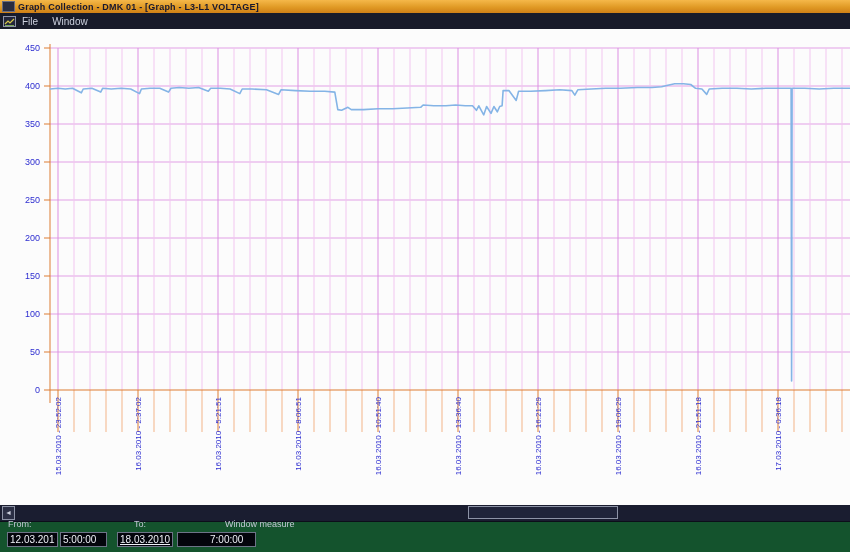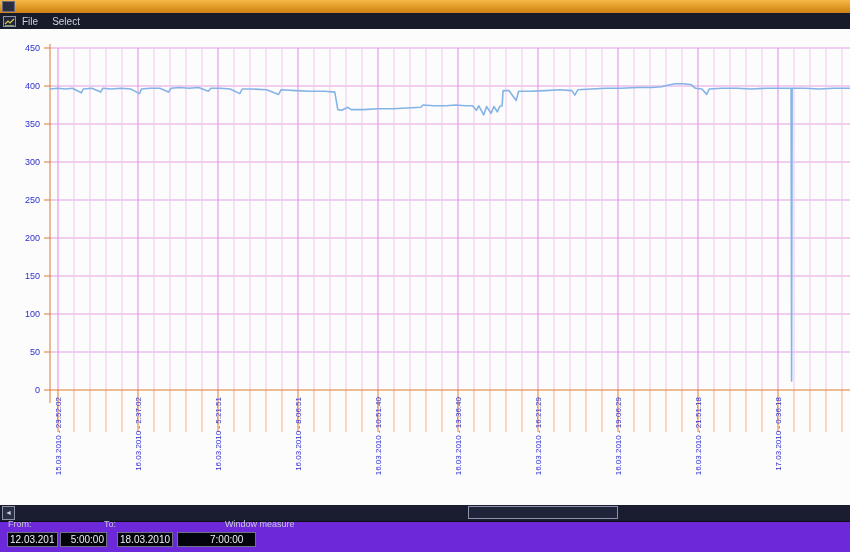--- a/index.html
+++ b/index.html
@@ -8,21 +8,21 @@
   .titlebar{position:absolute;top:0;left:0;width:850px;height:13px;
     background:linear-gradient(#f5b84a,#e09a25 55%,#cf7f16);display:flex;align-items:center;
     font-size:9px;font-weight:bold;color:#17172e;letter-spacing:.2px;}
   .app-icon{display:inline-block;width:11px;height:9px;margin:0 3px 0 2px;background:#2a2d40;
     border:1px solid #6a6d80;}
   .menubar{position:absolute;top:13px;left:0;width:850px;height:16px;background:#181b2a;
     display:flex;align-items:center;font-size:10px;color:#ccd0de;}
   .menu-icon{width:13px;height:11px;margin:0 6px 0 3px;}
   .menu-item{margin-right:14px;cursor:default;}
   .chartarea{position:absolute;top:29px;left:0;width:850px;height:476px;background:#fcfcfc;}
-  .bottombar{position:absolute;top:505px;left:0;width:850px;height:47px;background:#6d28d9;}
+  .bottombar{position:absolute;top:505px;left:0;width:850px;height:47px;background:#14532d;}
   .scrolltrack{position:absolute;top:0;left:0;width:850px;height:16px;background:#1a1d30;
     border-bottom:1px solid #0c0e1a;}
   .scrollbtn{position:absolute;left:2px;top:1px;width:11px;height:12px;background:#2b2f45;
     border:1px solid #8d93a6;color:#ccd0de;font-size:7px;line-height:11px;text-align:center;}
   .scrollthumb{position:absolute;left:468px;top:1px;width:148px;height:11px;background:#20243a;
     border:1px solid #8d93a6;}
   .ctl-label{position:absolute;top:14px;font-size:9px;color:#c4c8d6;}
   .field{position:absolute;top:27px;height:13px;background:#04050c;border:1px solid #6e7488;
     color:#eef0f6;font-size:10px;font-family:"Liberation Sans",sans-serif;padding:0 2px;outline:none;}
   .dropdown{position:absolute;left:224px;top:27px;width:132px;height:15px;background:#04050c;
@@ -33,30 +33,31 @@
     justify-content:center;}
   svg text{font-family:"Liberation Sans",sans-serif;}
 </style>
 </head>
 <body>
 
 <div class="app">
 
   <div class="titlebar">
     <span class="app-icon"></span>
+    <span>Graph Collection - DMK 01 - [Graph - L3-L1 VOLTAGE]</span>
   </div>
 
   <div class="menubar">
     <svg class="menu-icon" viewBox="0 0 13 11">
       <rect x="0.5" y="0.5" width="12" height="10" fill="#22253a" stroke="#8d93a6" stroke-width="1"></rect>
       <polyline points="2,8 5,5 7,7 11,3" fill="none" stroke="#d8c84a" stroke-width="1.2"></polyline>
       <polyline points="2,9.5 11,9.5" fill="none" stroke="#7aa85a" stroke-width="1"></polyline>
     </svg>
     <span class="menu-item">File</span>
-    <span class="menu-item">Select</span>
+    <span class="menu-item">Window</span>
   </div>
 
   <div class="chartarea">
     <svg id="chart-svg" width="850" height="476" viewBox="0 0 850 476">
         <g>
           <line x1="50" x2="850" y1="323" y2="323" stroke="#e2a0e6" stroke-width="1"></line>
           <line x1="50" x2="850" y1="285" y2="285" stroke="#e2a0e6" stroke-width="1"></line>
           <line x1="50" x2="850" y1="247" y2="247" stroke="#e2a0e6" stroke-width="1"></line>
           <line x1="50" x2="850" y1="209" y2="209" stroke="#e2a0e6" stroke-width="1"></line>
           <line x1="50" x2="850" y1="171" y2="171" stroke="#e2a0e6" stroke-width="1"></line>
@@ -206,22 +207,22 @@
   <div class="bottombar">
     <div class="scrolltrack">
       <div class="scrollbtn">
         <span>◄</span>
       </div>
       <div class="scrollthumb"></div>
     </div>
 
     <span class="ctl-label" style="left:8px">From:</span>
     <input class="field" style="left: 7px; width: 45px;" value="12.03.2010">
-    <input class="field" style="left: 60px; width: 41px; text-align: right;" value="5:00:00">
-
-    <span class="ctl-label" style="left:104px">To:</span>
-    <input class="field" style="left: 117px; width: 50px;" value="18.03.2010">
+    <input class="field" style="left: 60px; width: 41px;" value="5:00:00">
+
+    <span class="ctl-label" style="left:134px">To:</span>
+    <input class="field" style="left: 117px; width: 50px; text-decoration: underline;" value="18.03.2010">
     <input class="field" style="left: 177px; width: 43px; padding-left: 32px;" value="7:00:00">
 
     <span class="ctl-label" style="left:225px">Window measure</span>
   </div>
 
 </div>
 
 </body></html>

